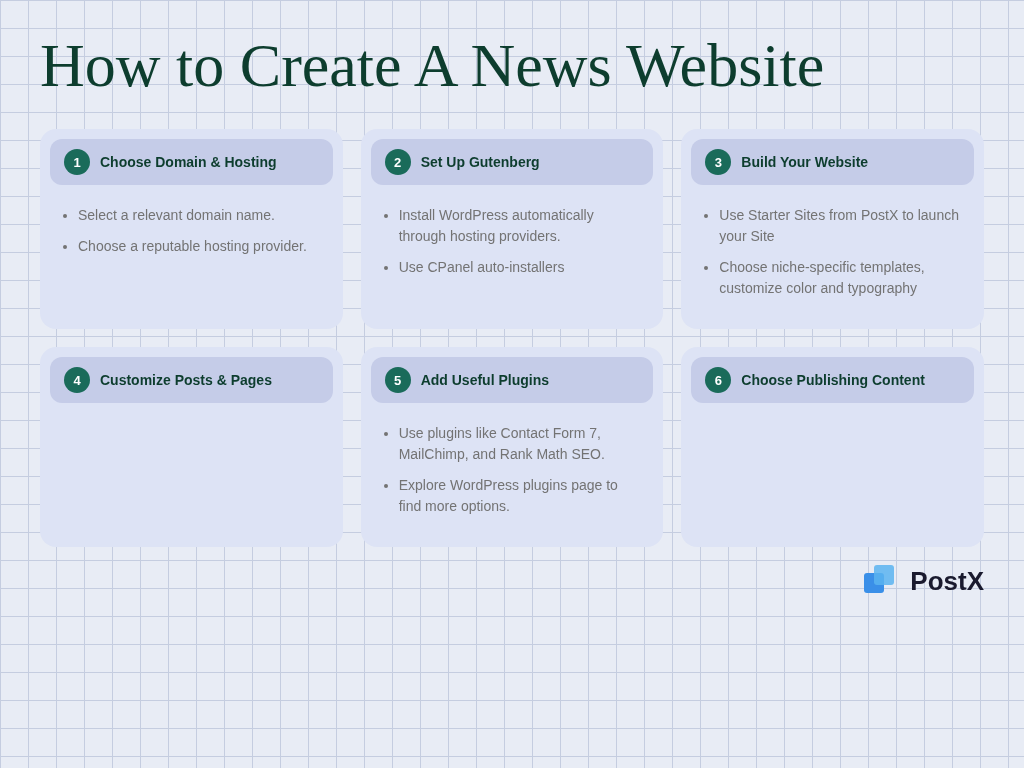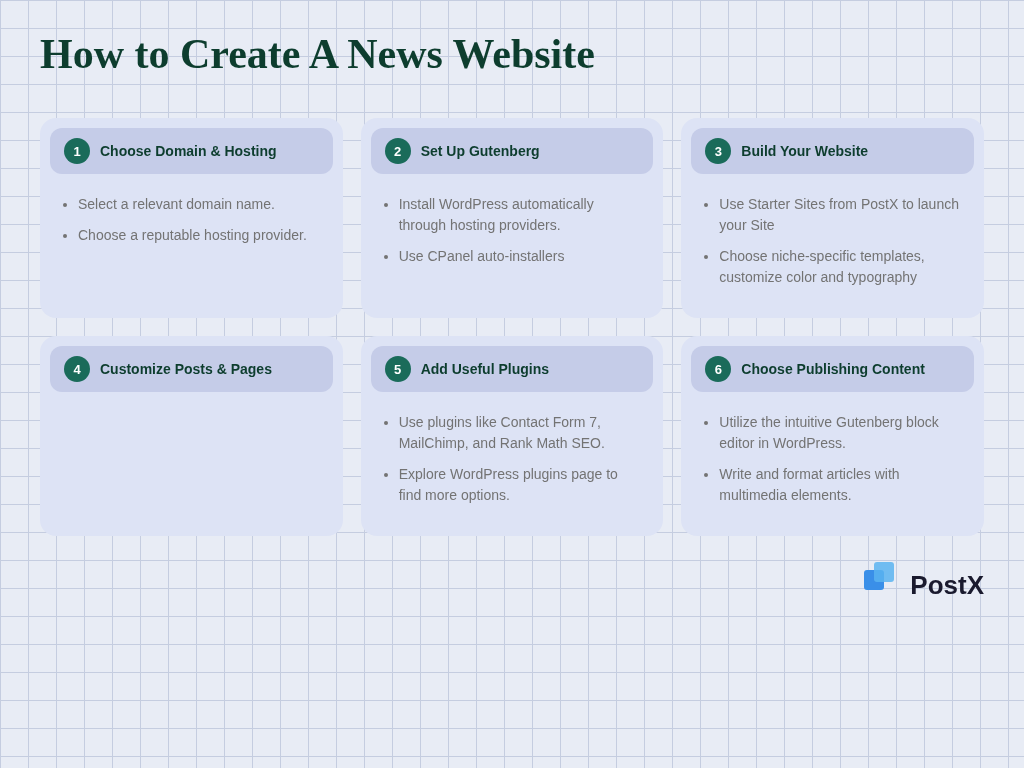--- a/index.html
+++ b/index.html
@@ -10,24 +10,24 @@
         linear-gradient(#c5cde0 1px, transparent 1px),
         linear-gradient(90deg, #c5cde0 1px, transparent 1px);
       background-size: 28px 28px;
       font-family: 'Arial', sans-serif;
       width: 1024px;
       min-height: 768px;
       padding: 30px 40px 30px 40px;
     }
 
     .main-title {
-      font-size: 42px;
-      font-weight: 700;
+      font-size: 62px;
+      font-weight: 400;
       color: #0d3d2e;
-      margin-bottom: 40px;
+      margin-bottom: 28px;
       font-family: Georgia, 'Times New Roman', serif;
     }
 
     .grid {
       display: grid;
       grid-template-columns: repeat(3, 1fr);
       gap: 18px;
     }
 
     .card {
@@ -96,21 +96,20 @@
       width: 38px;
       height: 32px;
       position: relative;
     }
 
     .logo-text {
       font-size: 26px;
       font-weight: 900;
       color: #1a1a2e;
       font-family: Arial, sans-serif;
-      margin-top: 16px;
     }
   </style>
 </head>
 <body>
 
 <h1 class="main-title">How to Create A News Website</h1>
 
 <div class="grid" id="cards-container">
 <div class="card">
       <div class="card-header">
@@ -164,26 +163,20 @@
           <li>Use plugins like Contact Form 7, MailChimp, and Rank Math SEO.</li>
           <li>Explore WordPress plugins page to find more options.</li>
         </ul>
       </div>
     </div>
     <div class="card">
       <div class="card-header">
         <div class="step-badge">6</div>
         <span class="card-title">Choose Publishing Content</span>
       </div>
-      <div class="card-body">
-        <ul>
-          <li>Utilize the intuitive Gutenberg block editor in WordPress.</li>
-          <li>Write and format articles with multimedia elements.</li>
-        </ul>
-      </div>
     </div>
   </div>
 
 <div class="logo-area">
   <div class="logo-icon">
     <svg width="38" height="32" viewBox="0 0 38 32">
       <rect x="0" y="8" width="20" height="20" rx="3" fill="#3a8fe8"></rect>
       <rect x="10" y="0" width="20" height="20" rx="3" fill="#5ab4f0" opacity="0.85"></rect>
     </svg>
   </div>

